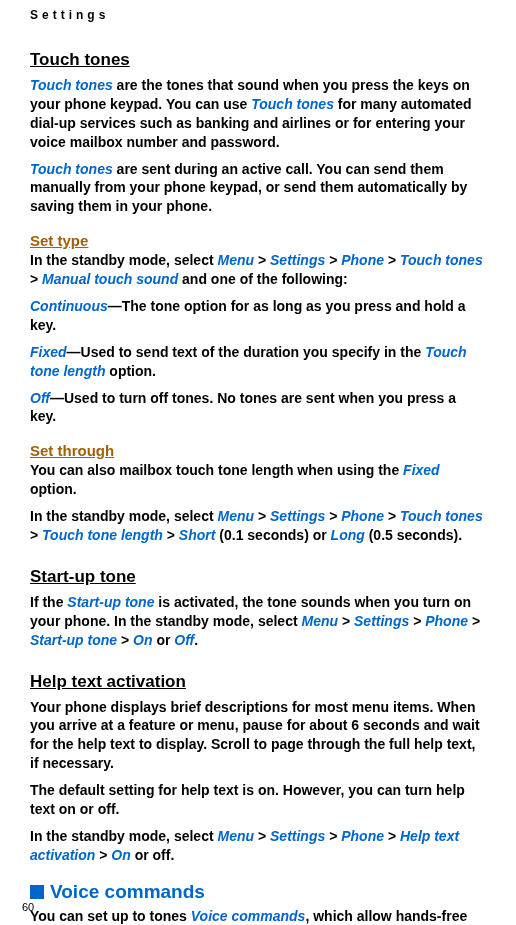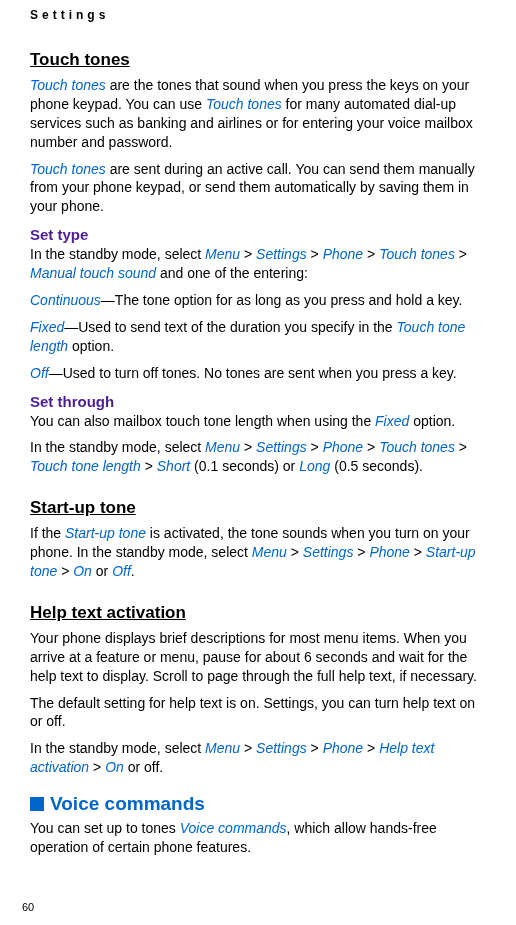--- a/index.html
+++ b/index.html
@@ -26,29 +26,31 @@
     h2.section-heading {
       font-size: 17px;
       font-weight: bold;
       text-decoration: underline;
       color: #000000;
       margin-bottom: 6px;
     }
     h3.sub-heading {
       font-size: 15px;
       font-weight: bold;
-      color: #4c1d95;
-      margin-top: 10px;
+      color: #a16207;
+      margin-top: 16px;
       margin-bottom: 2px;
+      text-decoration: underline;
     }
     p.body-text {
       font-size: 14px;
       line-height: 1.35;
       color: #000000;
       margin-bottom: 8px;
+      font-weight: bold;
     }
     .term-link {
       color: #0066cc;
       font-style: italic;
     }
     .page-number {
       position: absolute;
       bottom: 12px;
       left: 22px;
       font-size: 11px;
@@ -84,21 +86,21 @@
   <span class="term-link">Touch tones</span><span> are the tones that sound when you press the keys on your phone keypad. You can use </span><span class="term-link">Touch tones</span><span> for many automated dial-up services such as banking and airlines or for entering your voice mailbox number and password.</span>
 </p>
 
 <p class="body-text">
   <span class="term-link">Touch tones</span><span> are sent during an active call. You can send them manually from your phone keypad, or send them automatically by saving them in your phone.</span>
 </p>
 
 <h3 class="sub-heading">Set type</h3>
 
 <p class="body-text">
-  <span>In the standby mode, select </span><span class="term-link">Menu</span><span> &gt; </span><span class="term-link">Settings</span><span> &gt; </span><span class="term-link">Phone</span><span> &gt; </span><span class="term-link">Touch tones</span><span> &gt; </span><span class="term-link">Manual touch sound</span><span> and one of the entering:</span>
+  <span>In the standby mode, select </span><span class="term-link">Menu</span><span> &gt; </span><span class="term-link">Settings</span><span> &gt; </span><span class="term-link">Phone</span><span> &gt; </span><span class="term-link">Touch tones</span><span> &gt; </span><span class="term-link">Manual touch sound</span><span> and one of the following:</span>
 </p>
 
 <p class="body-text">
   <span class="term-link">Continuous</span><span>—The tone option for as long as you press and hold a key.</span>
 </p>
 
 <p class="body-text">
   <span class="term-link">Fixed</span><span>—Used to send text of the duration you specify in the </span><span class="term-link">Touch tone length</span><span> option.</span>
 </p>
 
@@ -123,21 +125,21 @@
 <p class="body-text">
   <span>If the </span><span class="term-link">Start-up tone</span><span> is activated, the tone sounds when you turn on your phone. In the standby mode, select </span><span class="term-link">Menu</span><span> &gt; </span><span class="term-link">Settings</span><span> &gt; </span><span class="term-link">Phone</span><span> &gt; </span><span class="term-link">Start-up tone</span><span> &gt; </span><span class="term-link">On</span><span> or </span><span class="term-link">Off</span><span>.</span>
 </p>
 
 <div class="spacer-md"></div>
 
 <h2 class="section-heading">Help text activation</h2>
 
 <p class="body-text">Your phone displays brief descriptions for most menu items. When you arrive at a feature or menu, pause for about 6 seconds and wait for the help text to display. Scroll to page through the full help text, if necessary.</p>
 
-<p class="body-text">The default setting for help text is on. Settings, you can turn help text on or off.</p>
+<p class="body-text">The default setting for help text is on. However, you can turn help text on or off.</p>
 
 <p class="body-text">
   <span>In the standby mode, select </span><span class="term-link">Menu</span><span> &gt; </span><span class="term-link">Settings</span><span> &gt; </span><span class="term-link">Phone</span><span> &gt; </span><span class="term-link">Help text activation</span><span> &gt; </span><span class="term-link">On</span><span> or off.</span>
 </p>
 
 <div class="voice-commands-heading">
   <span class="blue-square"></span>
   <span>Voice commands</span>
 </div>
 

